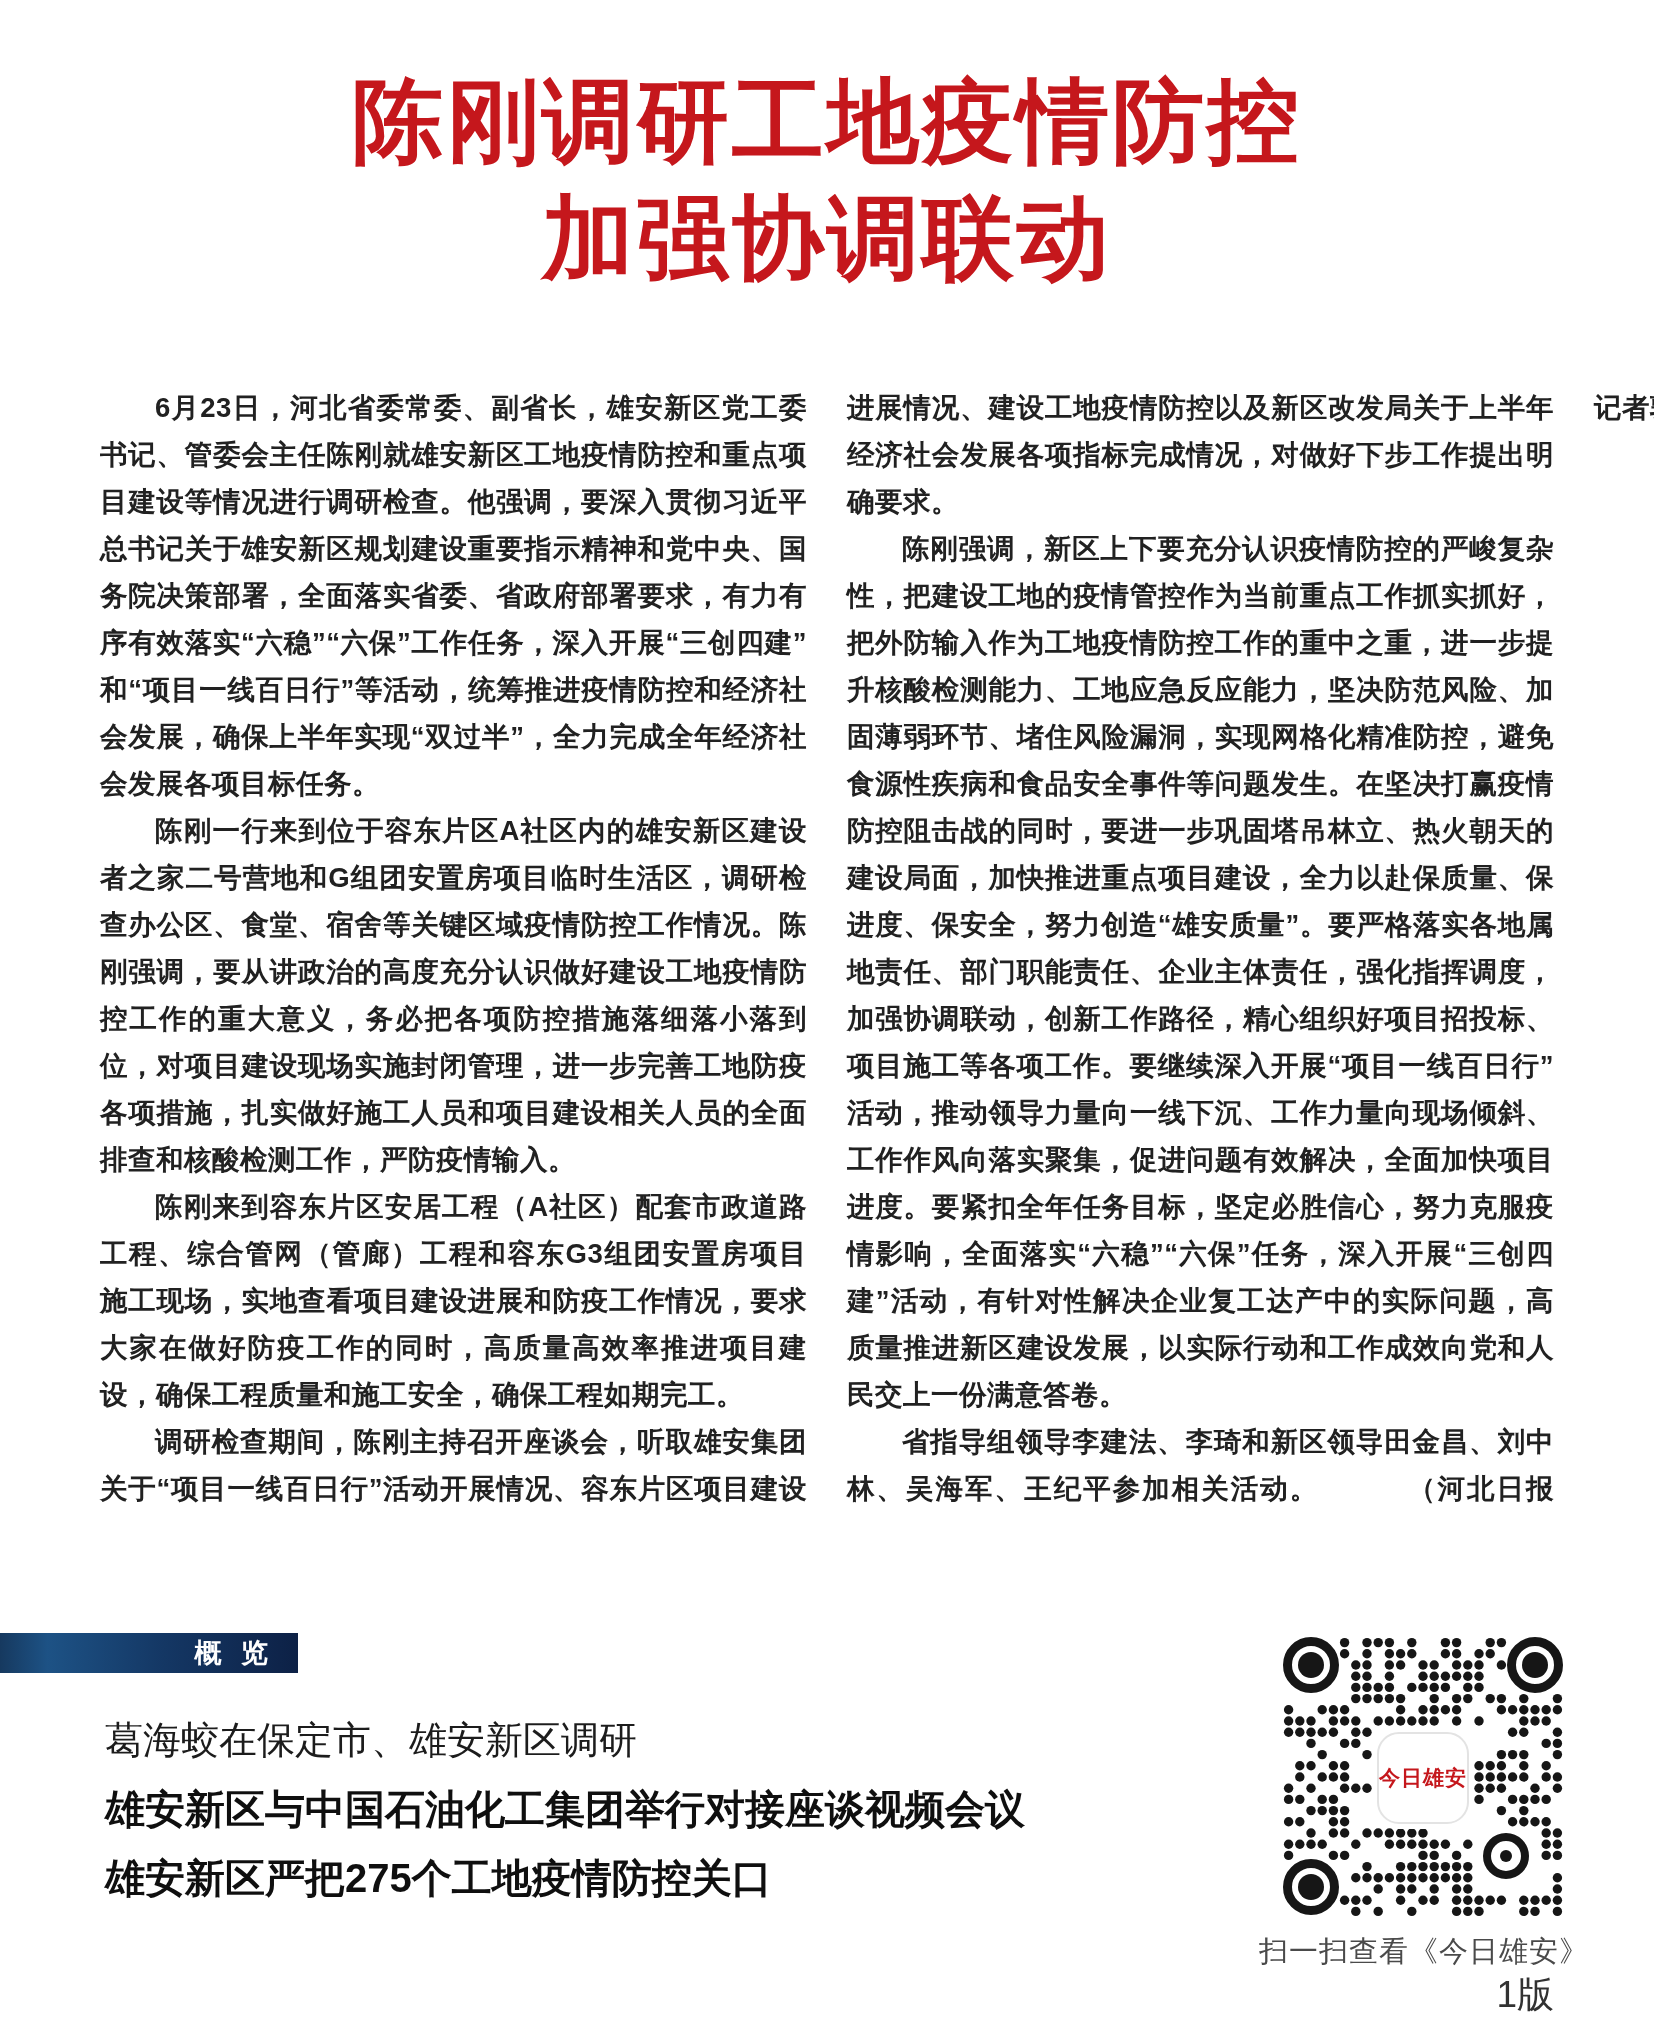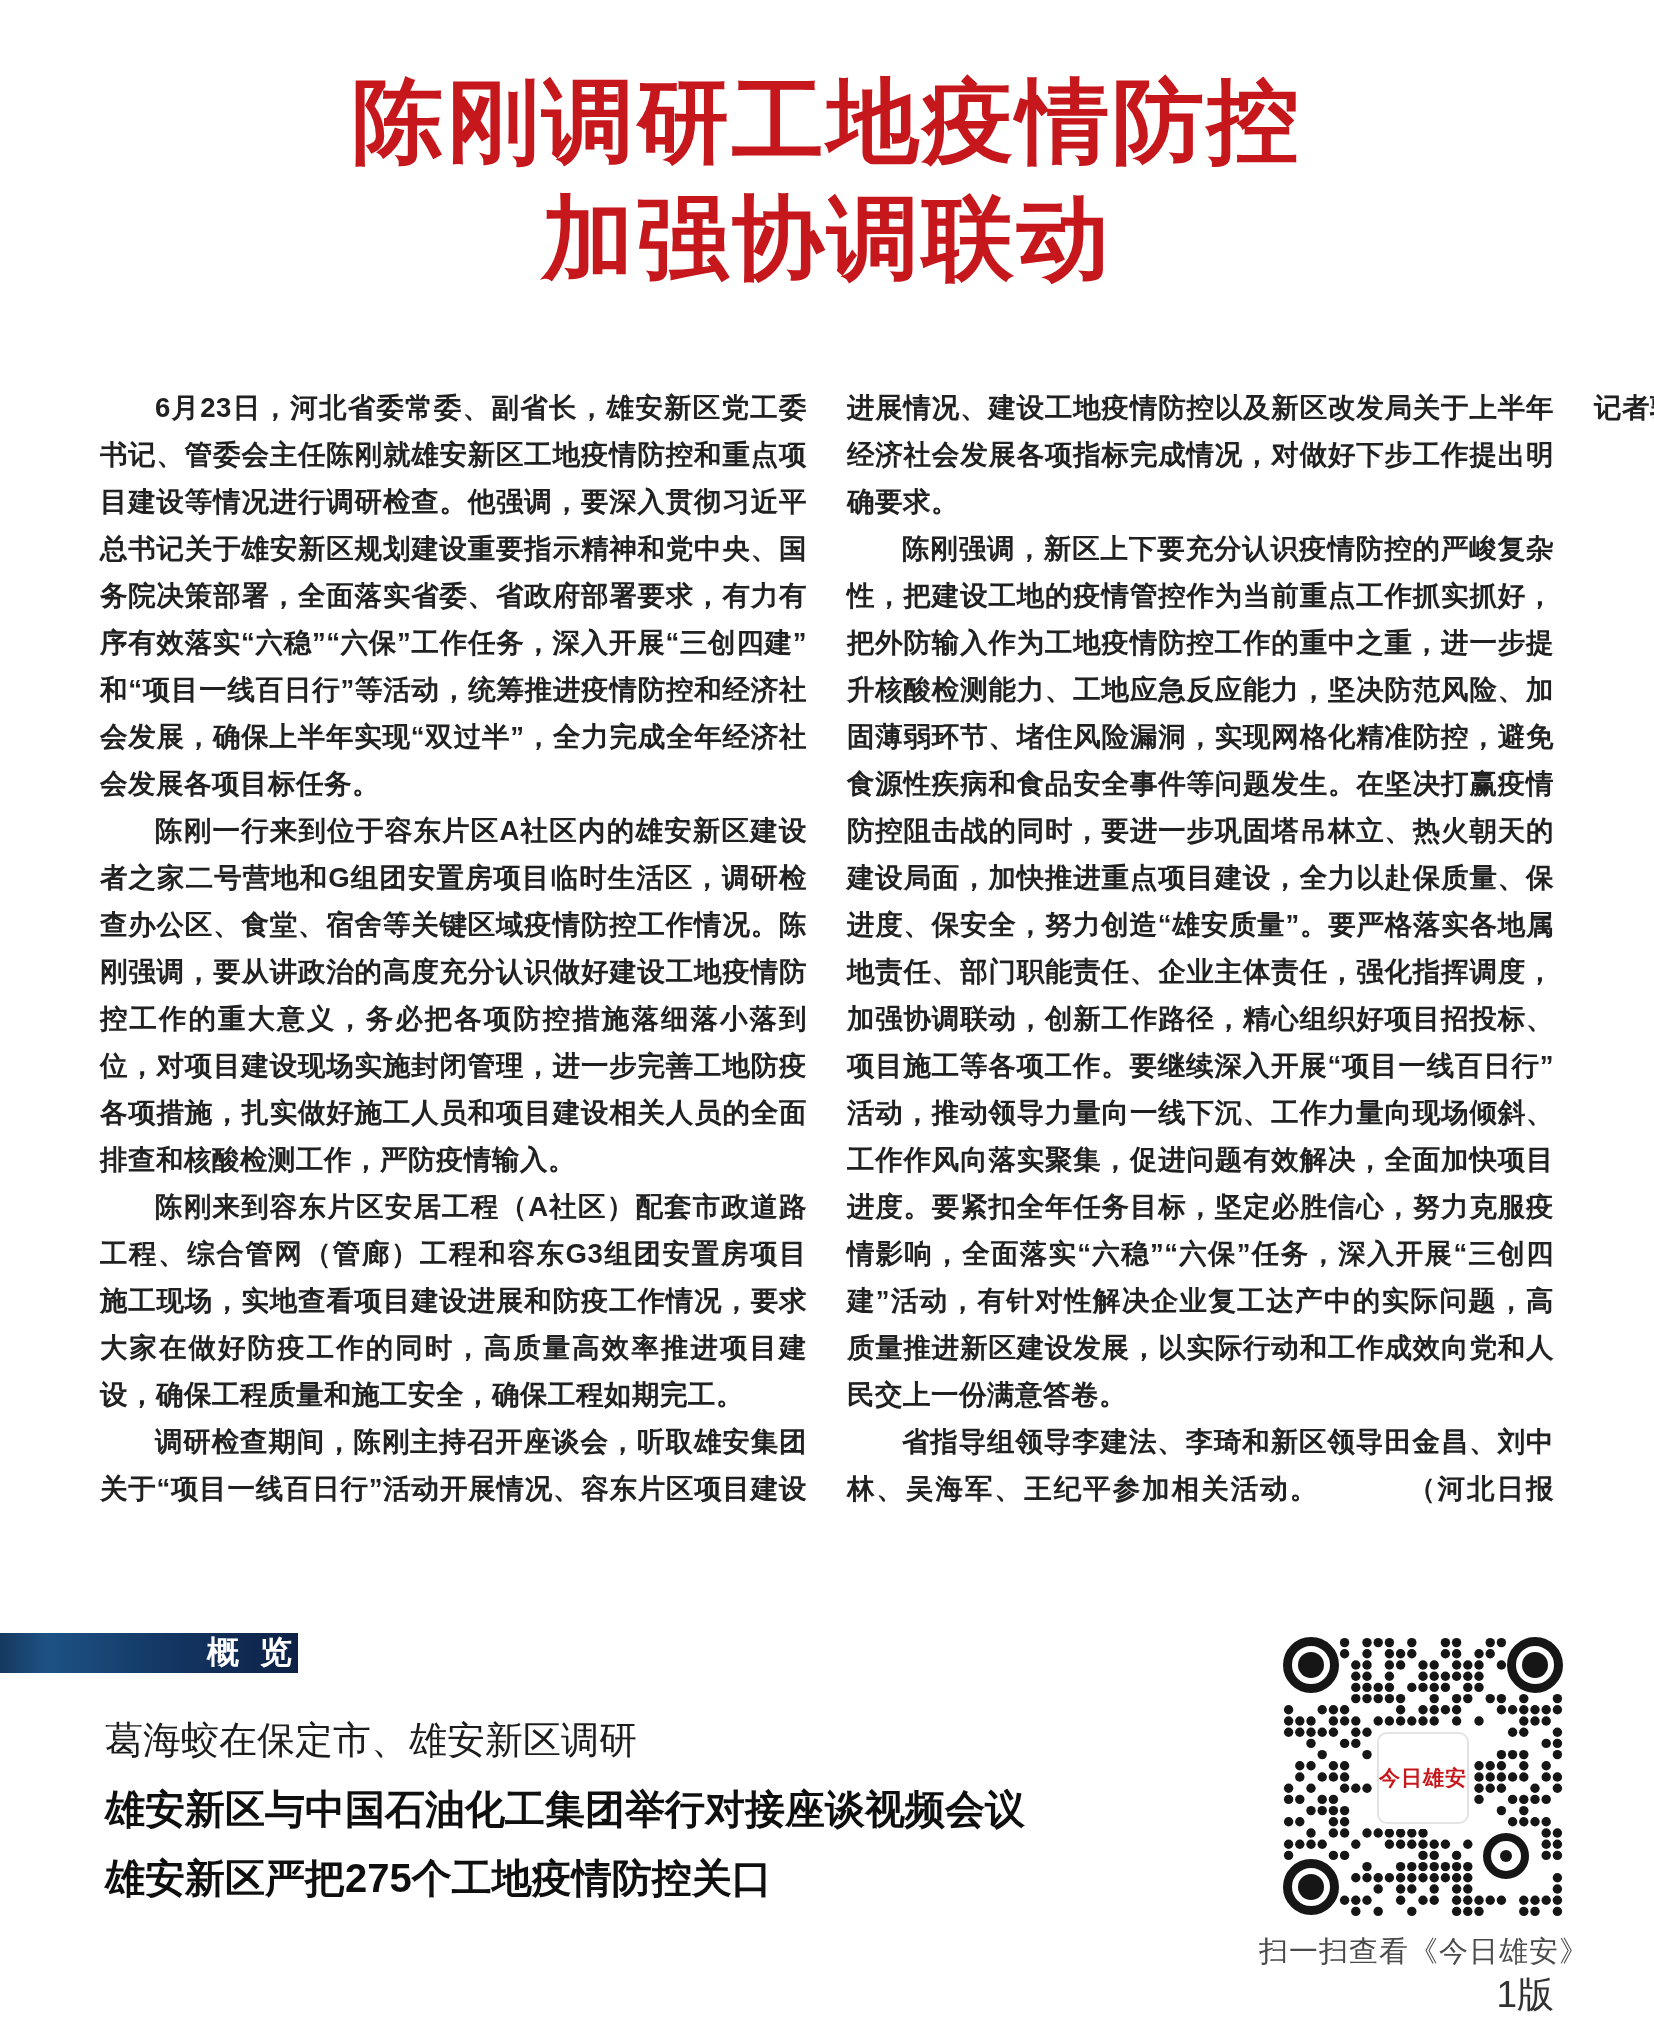--- a/index.html
+++ b/index.html
@@ -18,41 +18,41 @@
     position:absolute;left:100px;top:384px;width:1454px;height:1170px;
     column-count:2;column-gap:40px;column-fill:auto;
     font-size:27.5px;line-height:47px;color:#212121;text-align:justify;
     letter-spacing:0.5px;
   }
   .article-body p{margin:0;text-indent:2em;font-weight:bold;}
   
   .overview-bar{
     position:absolute;left:0;top:1633px;width:298px;height:40px;box-sizing:border-box;
     background:linear-gradient(90deg,#16395f 0%,#1d5285 16%,#143764 55%,#0d2146 100%);
-    color:#ffffff;font-size:32px;font-weight:700;letter-spacing:6px;
-    display:flex;align-items:center;justify-content:flex-end;
+    color:#ffffff;font-size:27px;font-weight:700;letter-spacing:6px;
+    display:flex;align-items:center;justify-content:flex-end;padding-right:24px;
   }
   
   .headlines{position:absolute;left:105px;top:1706px;width:1080px;}
   .headline{white-space:nowrap;line-height:69px;height:69px;}
   .hl-bold{font-weight:700;font-size:40px;color:#0f0f0f;}
   .hl-reg{font-weight:400;font-size:38px;color:#1c1c1c;}
   
   .qr{position:absolute;left:1283px;top:1637px;width:280px;height:282px;background:#fff;}
   .qr svg{position:absolute;left:0;top:0;}
   .qr-finder{position:absolute;width:56px;height:56px;border:9px solid #161616;border-radius:50%;box-sizing:border-box;}
   .qr-finder::after{content:"";position:absolute;inset:6px;background:#161616;border-radius:50%;}
   .qr-finder.tl{left:0;top:0;}
   .qr-finder.tr{left:224px;top:0;}
   .qr-finder.bl{left:0;top:222px;}
   .qr-finder-small{position:absolute;left:200px;top:196px;width:46px;height:46px;border:8px solid #161616;border-radius:50%;box-sizing:border-box;}
   .qr-finder-small::after{content:"";position:absolute;inset:9px;background:#161616;border-radius:50%;}
   .qr-logo{
     position:absolute;left:94px;top:95px;width:92px;height:92px;box-sizing:border-box;
-    background:#ffffff;border:2px solid #e3e3e3;border-radius:10px;box-shadow:0 0 0 5px #ffffff;
+    background:#ffffff;border:2px solid #e3e3e3;border-radius:22px;box-shadow:0 0 0 5px #ffffff;
     display:flex;align-items:center;justify-content:center;
   }
   .qr-logo span{font-family:"Liberation Serif","DejaVu Serif",serif;font-weight:900;font-size:21px;color:#c5171c;letter-spacing:1px;}
   .qr-caption{
     position:absolute;left:1254px;top:1932px;width:340px;text-align:center;
     font-size:29px;color:#4a4a4a;letter-spacing:1px;
   }
   .page-number{position:absolute;top:1970px;right:100px;font-size:37px;color:#323232;}
 </style>
 </head>

